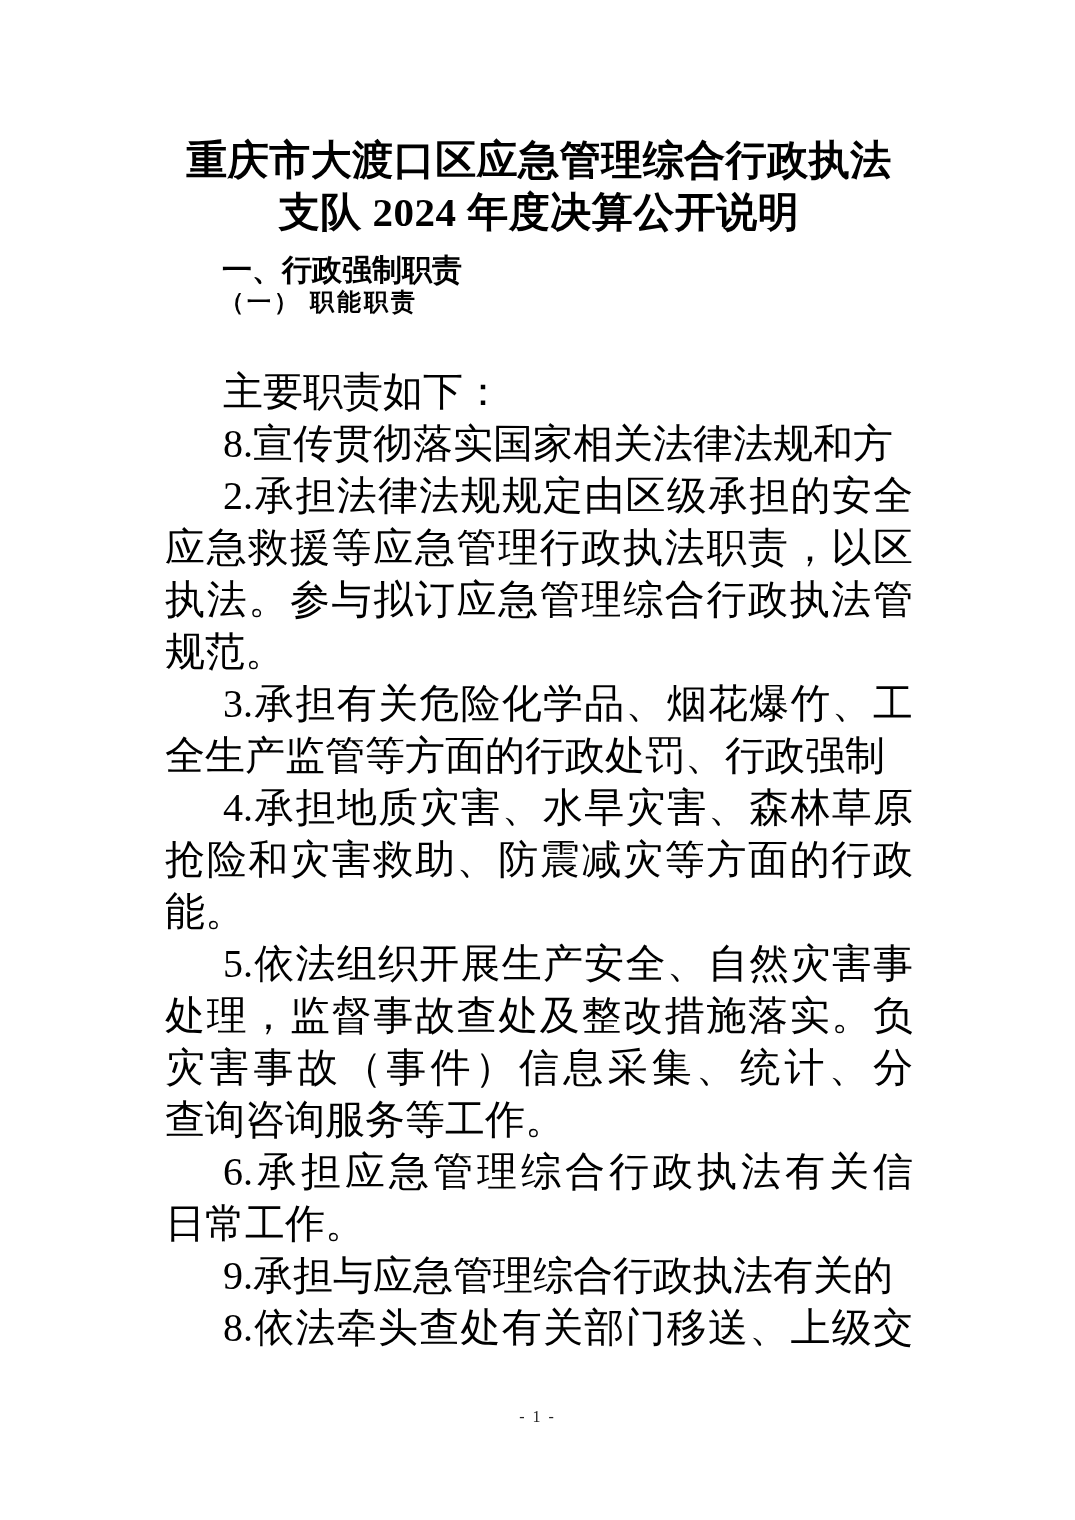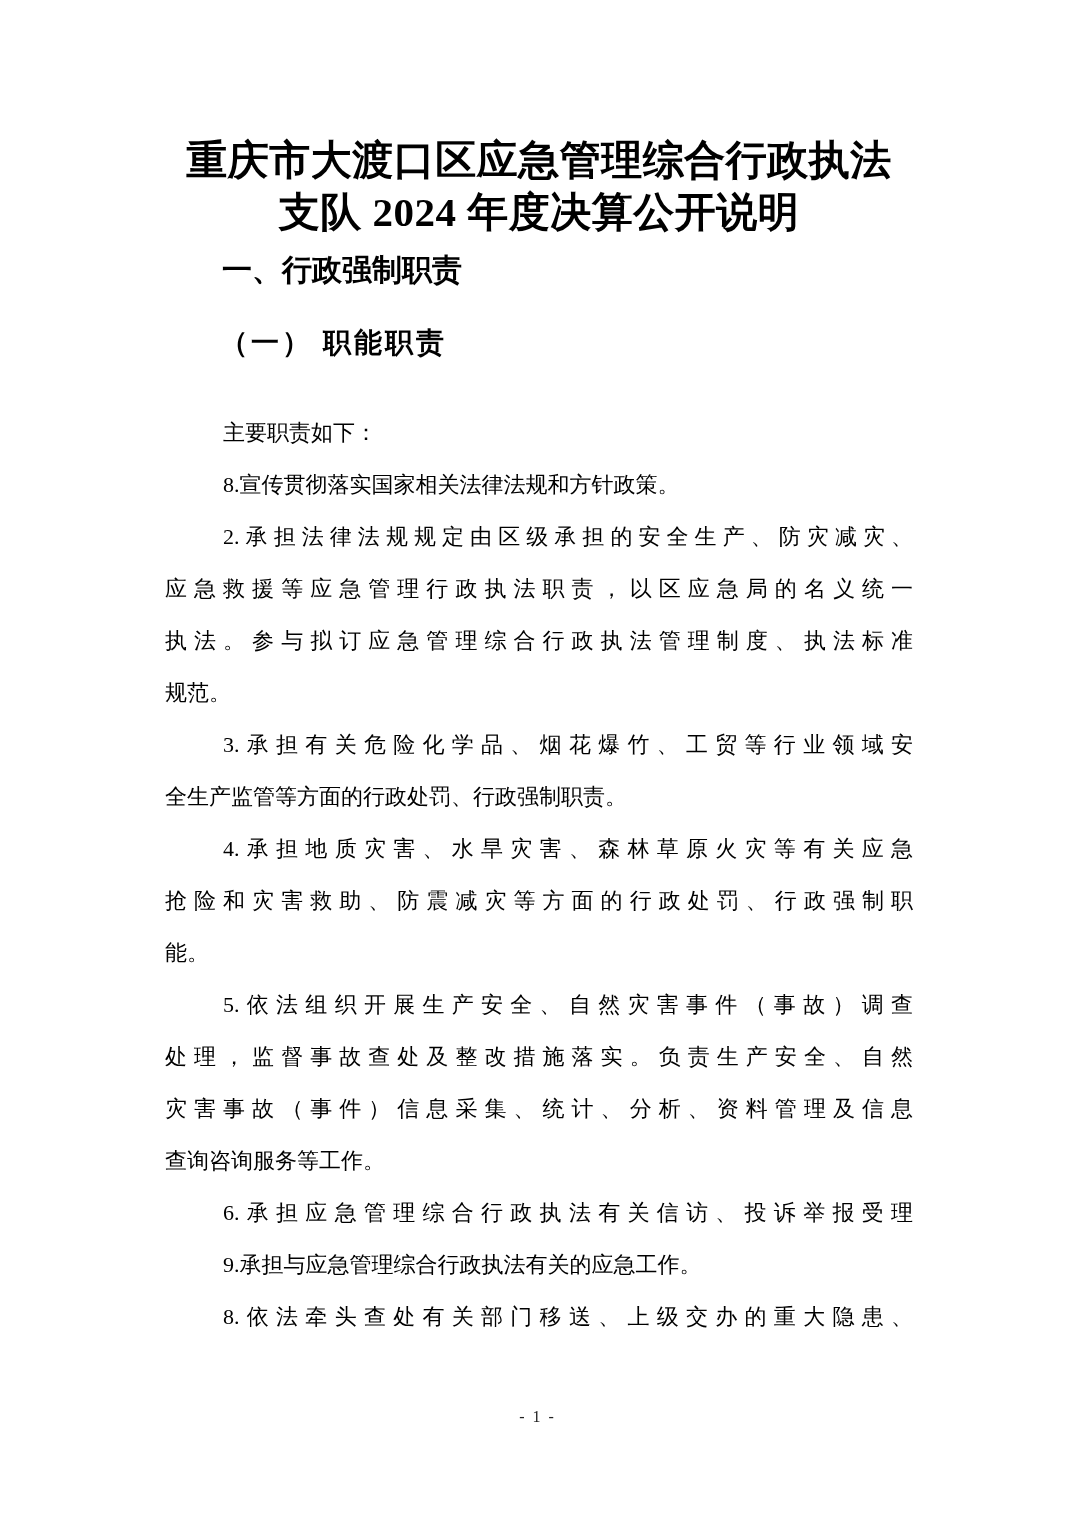--- a/index.html
+++ b/index.html
@@ -28,34 +28,33 @@
   }
   .h1{
     margin-top:16px;
     padding-left:57px;
     font-family:"Liberation Sans","DejaVu Sans",sans-serif;
     font-weight:bold;
     font-size:30px;
     line-height:32px;
   }
   .h2{
-    margin-top:41px;
     padding-left:55px;
     font-weight:bold;
-    font-size:28px;
+    font-size:24px;
     line-height:32px;
     letter-spacing:3px;
     font-family:"Liberation Serif","DejaVu Serif",serif;
   }
   .body-lines{
     margin-top:48px;
   }
   .line{
     height:52px;
-    font-size:22px;
+    font-size:40px;
     line-height:52px;
     white-space:normal;
     overflow:hidden;
   }
   .line.indent{
     text-indent:58px;
   }
   .line.just{
     text-align:justify;
   }
@@ -98,18 +97,19 @@
         <div class="line indent just">3.承担有关危险化学品、烟花爆竹、工贸等行业领域安</div>
         <div class="line">全生产监管等方面的行政处罚、行政强制职责。</div>
         <div class="line indent just">4.承担地质灾害、水旱灾害、森林草原火灾等有关应急</div>
         <div class="line just">抢险和灾害救助、防震减灾等方面的行政处罚、行政强制职</div>
         <div class="line">能。</div>
         <div class="line indent just">5.依法组织开展生产安全、自然灾害事件（事故）调查</div>
         <div class="line just">处理，监督事故查处及整改措施落实。负责生产安全、自然</div>
         <div class="line just">灾害事故（事件）信息采集、统计、分析、资料管理及信息</div>
         <div class="line">查询咨询服务等工作。</div>
         <div class="line indent just">6.承担应急管理综合行政执法有关信访、投诉举报受理</div>
+        <div class="line">日常工作。</div>
         <div class="line indent">9.承担与应急管理综合行政执法有关的应急工作。</div>
         <div class="line indent just">8.依法牵头查处有关部门移送、上级交办的重大隐患、</div>
       </div>
   </div>
   <div class="footer">- 1 -</div>
 </div>
 
 </body></html>

